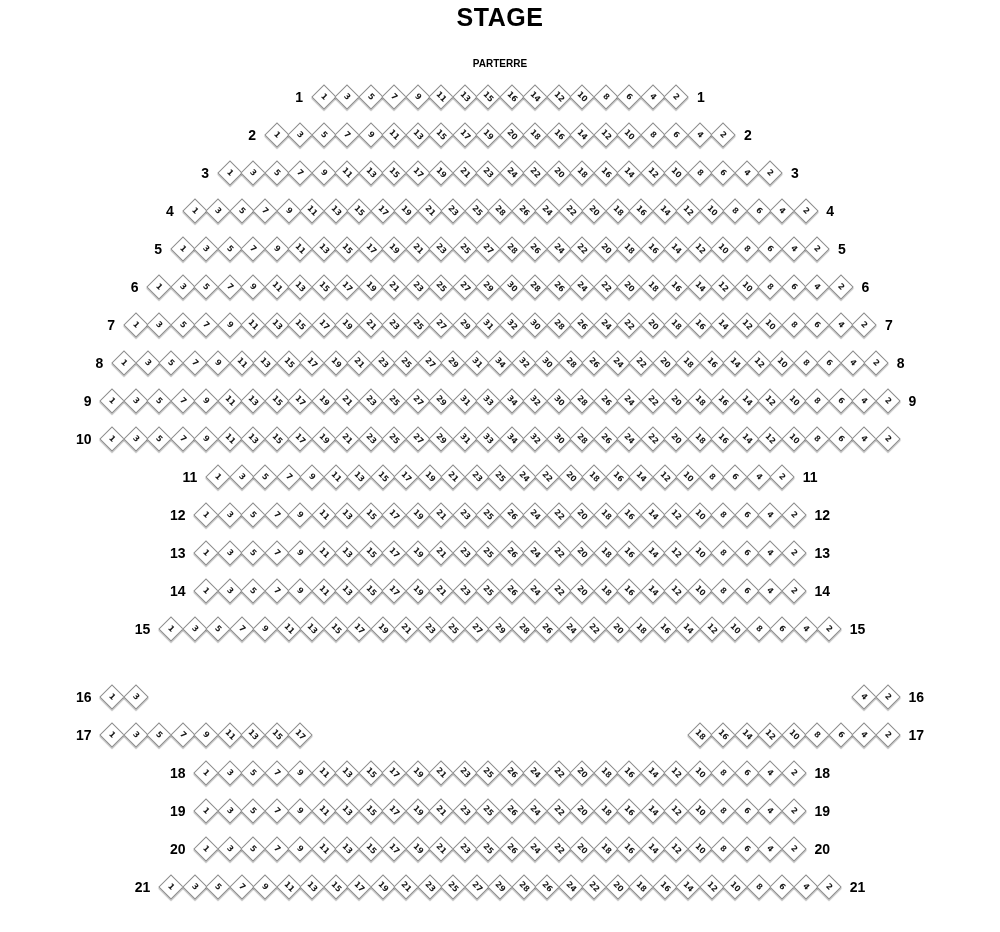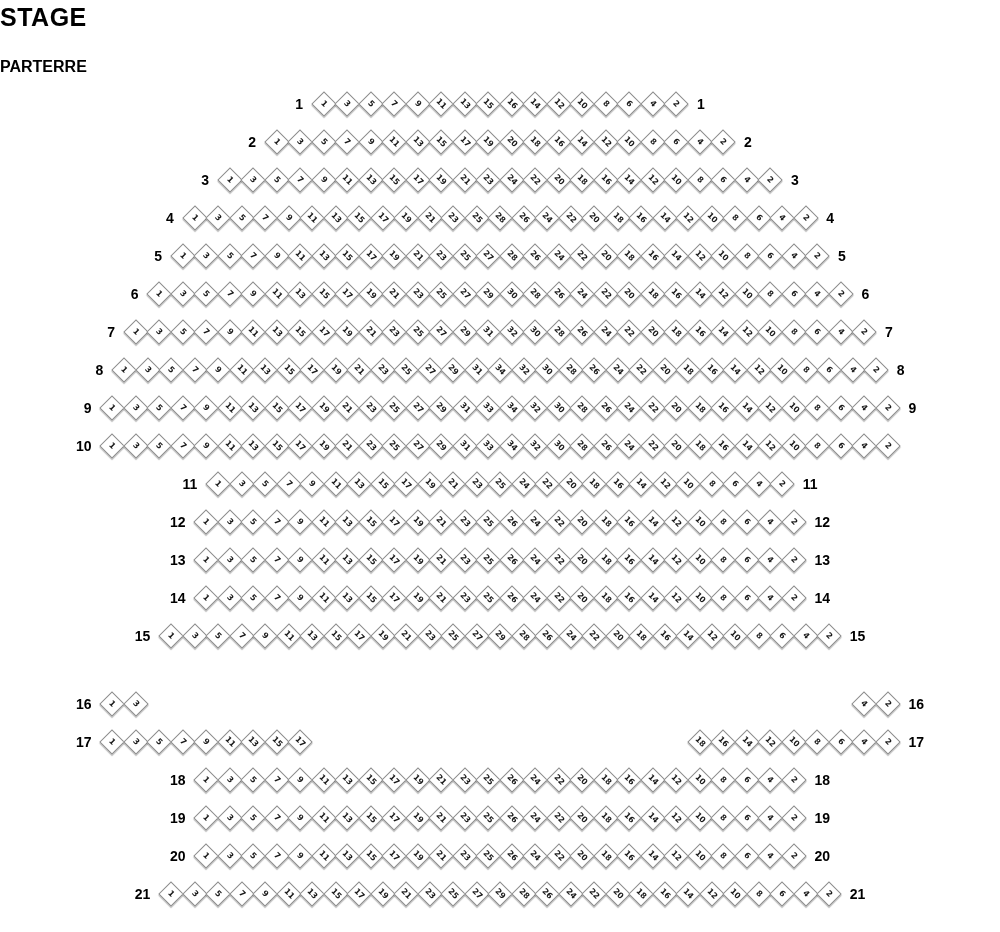--- a/index.html
+++ b/index.html
@@ -1,30 +1,30 @@
 <!DOCTYPE html>
 <html><head>
 <meta charset="utf-8">
 <style>
   html,body{margin:0;padding:0;background:#ffffff;}
   body{
     width:1000px;height:932px;overflow:hidden;
     font-family:"Liberation Sans",sans-serif;
   }
   .stage-title{
-    text-align:left;
+    text-align:center;
     font-size:25px;
     font-weight:bold;
     letter-spacing:0.5px;
     padding-top:3px;
     color:#000;
   }
   .section-title{
-    text-align:left;
-    font-size:16px;
+    text-align:center;
+    font-size:10px;
     font-weight:bold;
     margin-top:26px;
     color:#000;
   }
   #rows{margin-top:9px;}
   .row{
     display:flex;
     align-items:center;
     justify-content:center;
     height:38px;

